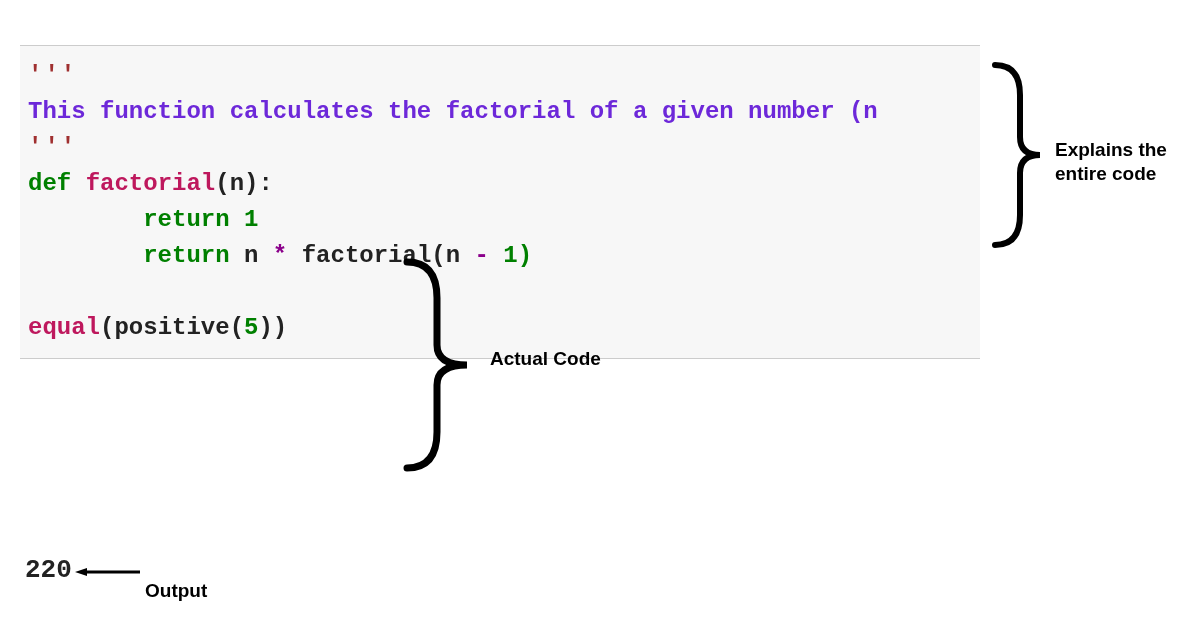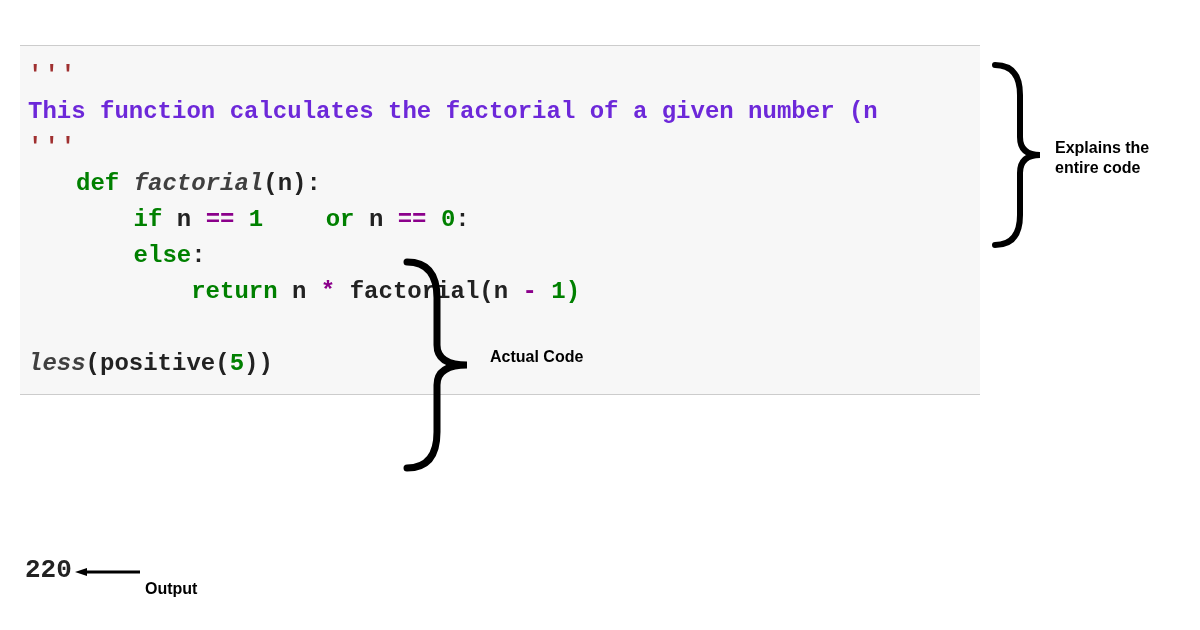--- a/index.html
+++ b/index.html
@@ -31,38 +31,38 @@
       color: #a03030;
       font-weight: bold;
       letter-spacing: 2px;
     }
     .docstring {
       color: #6d28d9;
     }
     .code-line {
       white-space: pre;
     }
-    .kw { color: #008000; font-weight: bold; margin-left: 48px; }
-    .fn { color: #404040; font-style: italic; }
+    .kw { color: #008000; font-weight: bold; }
+    .fn { color: #be185d; }
     .op { color: #8b008b; font-weight: bold; }
     .num { color: #008000; }
     .plain { color: #222; }
     .output {
       position: absolute;
       left: 25px;
       top: 555px;
       font-family: 'Courier New', Consolas, monospace;
       font-size: 26px;
       font-weight: bold;
       color: #222;
     }
     .annotation {
       position: absolute;
       font-family: Arial, Helvetica, sans-serif;
-      font-size: 16px;
+      font-size: 19px;
       font-weight: bold;
       color: #000;
     }
     .annotation-explains {
       left: 1055px;
       top: 138px;
       width: 140px;
       line-height: 1.25;
     }
     .annotation-actual {
@@ -101,25 +101,24 @@
     }
   </style>
 </head>
 <body>
 
 <div class="code-block">
   <div class="code-line triple-quote">'''</div>
   <div class="code-line docstring">This function calculates the factorial of a given number (n</div>
   <div class="code-line triple-quote">'''</div>
   <div class="code-line"><span class="kw">def</span><span class="plain"> </span><span class="fn">factorial</span><span class="plain">(n):</span></div>
-  <div class="code-line"><span class="plain">    </span><span class="kw">if</span><span class="plain"> n </span><span class="op">==</span><span class="num"> 1 </span><span class="kw">or</span><span class="plain"> n </span><span class="op">==</span><span class="num"> 0</span><span class="plain">:</span></div>
-  <div class="code-line"><span class="plain">    </span><span class="kw">else</span><span class="plain">:</span></div>
+  <div class="code-line"><span class="plain">        </span><span class="kw">return</span><span class="num"> 1</span></div>
   <div class="code-line"><span class="plain">        </span><span class="kw">return</span><span class="plain"> n </span><span class="op">*</span><span class="plain"> factorial(n </span><span class="op">-</span><span class="num"> 1)</span></div>
   <div class="code-line">&nbsp;</div>
-  <div class="code-line"><span class="fn">less</span><span class="plain">(positive(</span><span class="num">5</span><span class="plain">))</span></div>
+  <div class="code-line"><span class="fn">equal</span><span class="plain">(positive(</span><span class="num">5</span><span class="plain">))</span></div>
 </div>
 
 <div class="output">220</div>
 
 <svg class="brace brace-top" viewBox="0 0 70 200">
   <path d="M 10 10 Q 35 10 35 40 L 35 82 Q 35 100 55 100 Q 35 100 35 118 L 35 160 Q 35 190 10 190" stroke-width="6" stroke-linecap="round"></path>
 </svg>
 
 <svg class="brace brace-middle" viewBox="0 0 90 230">
   <path d="M 12 12 Q 42 12 42 48 L 42 95 Q 42 115 72 115 Q 42 115 42 135 L 42 182 Q 42 218 12 218" stroke-width="7" stroke-linecap="round"></path>

